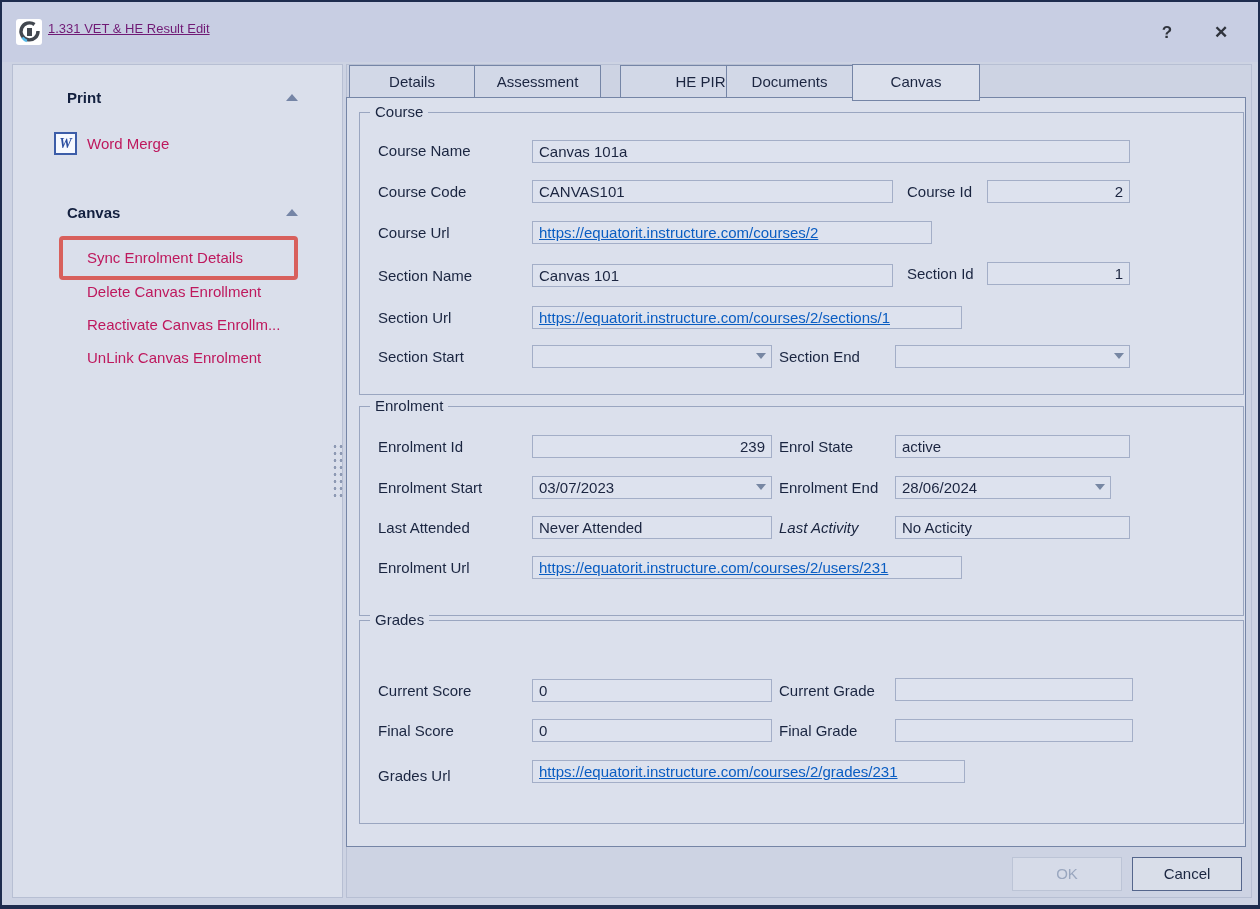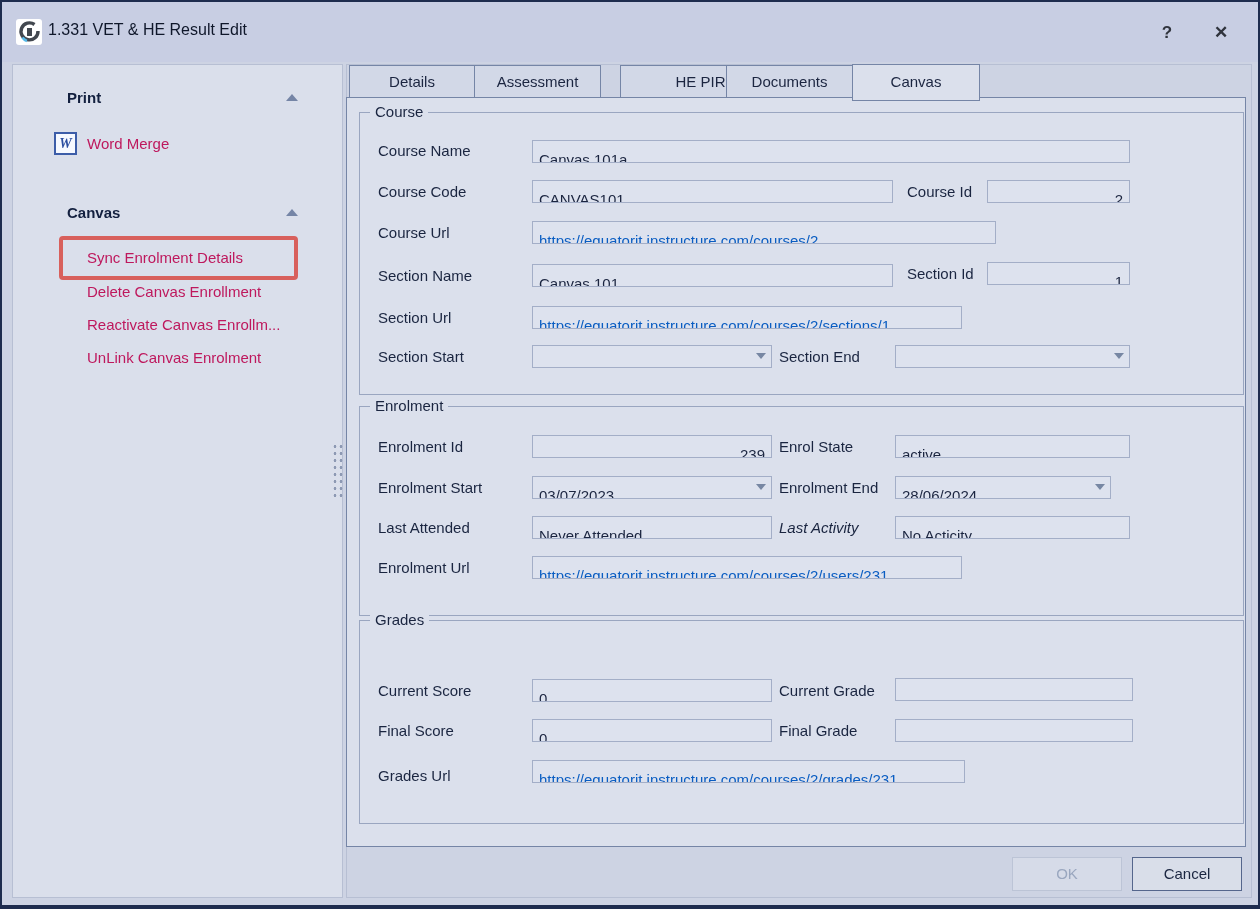--- a/index.html
+++ b/index.html
@@ -6,21 +6,21 @@
   *{box-sizing:border-box;}
   .dialog{
     position:relative;width:1260px;height:909px;
     background:#cdd3e3;
     border:2px solid #1e2c4e;border-bottom-width:4px;
     font-family:"Liberation Sans",sans-serif;
     color:#1b2540;font-size:15px;overflow:hidden;
   }
   .titlebar{position:absolute;left:0;top:0;width:100%;height:60px;background:#c8cee3;}
   .titlebar .app-icon{position:absolute;left:14px;top:17px;width:26px;height:26px;}
-  .title-text{position:absolute;left:46px;top:19px;font-size:16px;color:#0f172a;}
+  .title-text{position:absolute;left:46px;top:19px;font-size:13px;color:#701a75;text-decoration:underline;}
   .tb-btn{position:absolute;top:18px;width:26px;height:26px;text-align:center;line-height:26px;
     font-size:17px;color:#30343d;cursor:default;}
   .help-btn{left:1152px;font-weight:bold;}
   .close-btn{left:1206px;font-weight:bold;}
 
   .content-frame{position:absolute;left:344px;top:62px;width:906px;height:834px;
     border:1px solid #b7bfd3;background:#cdd3e3;}
   .sidebar{position:absolute;left:10px;top:62px;width:331px;height:834px;
     border:1px solid #b7bfd3;background:#dadfeb;}
 
@@ -41,21 +41,21 @@
     text-align:center;line-height:31px;z-index:2;cursor:default;}
   .tab.selected{top:62px;height:37px;background:#dbe0ec;line-height:34px;z-index:3;}
   .tabpanel{position:absolute;left:344px;top:95px;width:900px;height:750px;
     border:1px solid #7585a6;background:#dbe0ec;z-index:1;}
 
   .grp{position:absolute;border:1px solid #9aa6c0;z-index:4;}
   .leg{position:absolute;top:-10px;left:10px;background:#dbe0ec;padding:0 5px;color:#1a2540;}
 
   .lbl{position:absolute;z-index:5;color:#1a2540;white-space:nowrap;}
   .fld{position:absolute;z-index:5;height:23px;background:#dde2ee;border:1px solid #a3aec7;
-    line-height:21px;padding:8px 6px;white-space:nowrap;overflow:hidden;color:#1b2540;}
+    line-height:21px;padding:0 6px;white-space:nowrap;overflow:hidden;color:#1b2540;}
   .fld.right{text-align:right;}
   .fld.linkf .lnk{color:#0a5dc2;text-decoration:underline;cursor:pointer;}
   .combo .arrow{position:absolute;right:5px;top:7px;width:0;height:0;
     border-left:5px solid transparent;border-right:5px solid transparent;
     border-top:6px solid #7787a3;}
   .btn{position:absolute;top:855px;width:110px;height:34px;text-align:center;line-height:32px;
     z-index:6;cursor:default;}
   .btn.ok{left:1010px;background:#d6dbe8;border:1px solid #bcc4d6;color:#9aa7bf;}
   .btn.cancel{left:1130px;background:#d9dee9;border:1px solid #55668c;color:#1a2540;}
 </style>
@@ -104,21 +104,21 @@
   </div>
   <div class="lbl" style="left:376px;top:140px;">Course Name</div>
   <div class="fld" style="left:530px;top:138px;width:598px;">Canvas 101a</div>
 
   <div class="lbl" style="left:376px;top:181px;">Course Code</div>
   <div class="fld" style="left:530px;top:178px;width:361px;">CANVAS101</div>
   <div class="lbl" style="left:905px;top:181px;">Course Id</div>
   <div class="fld right" style="left:985px;top:178px;width:143px;">2</div>
 
   <div class="lbl" style="left:376px;top:222px;">Course Url</div>
-  <div class="fld linkf" style="left:530px;top:219px;width:464px;">
+  <div class="fld linkf" style="left:530px;top:219px;width:400px;">
     <span class="lnk">https://equatorit.instructure.com/courses/2</span>
   </div>
 
   <div class="lbl" style="left:376px;top:265px;">Section Name</div>
   <div class="fld" style="left:530px;top:262px;width:361px;">Canvas 101</div>
   <div class="lbl" style="left:905px;top:263px;">Section Id</div>
   <div class="fld right" style="left:985px;top:260px;width:143px;">1</div>
 
   <div class="lbl" style="left:376px;top:307px;">Section Url</div>
   <div class="fld linkf" style="left:530px;top:304px;width:430px;">

